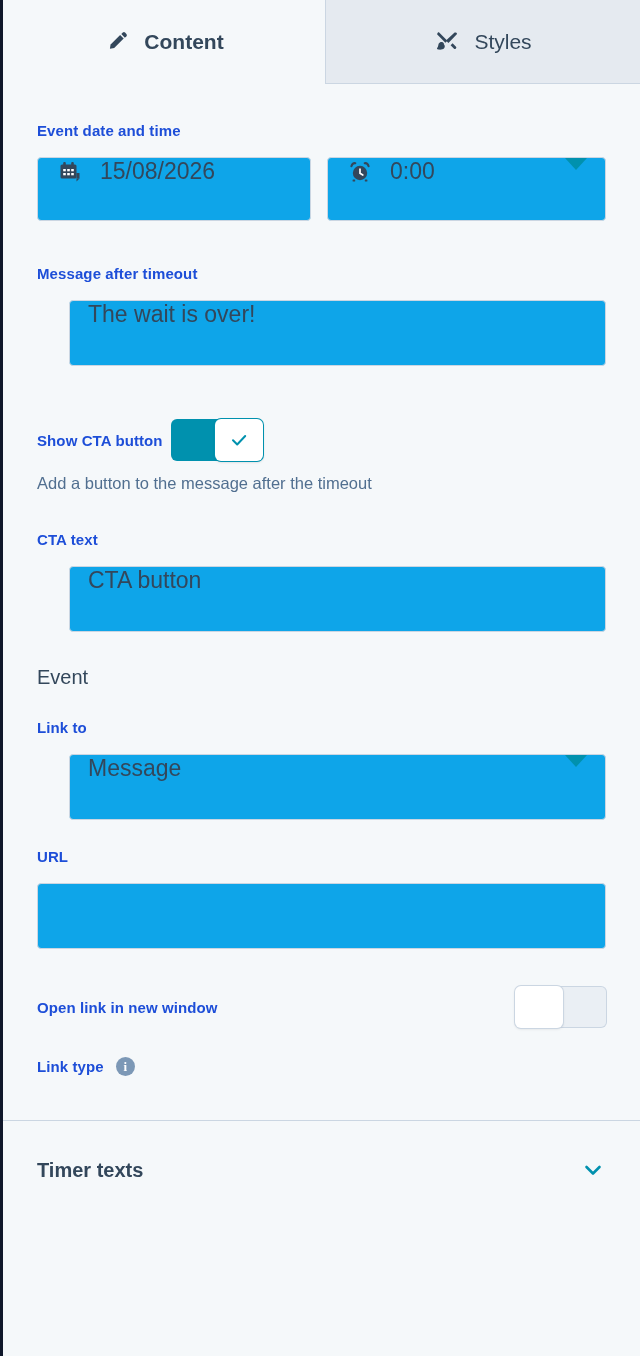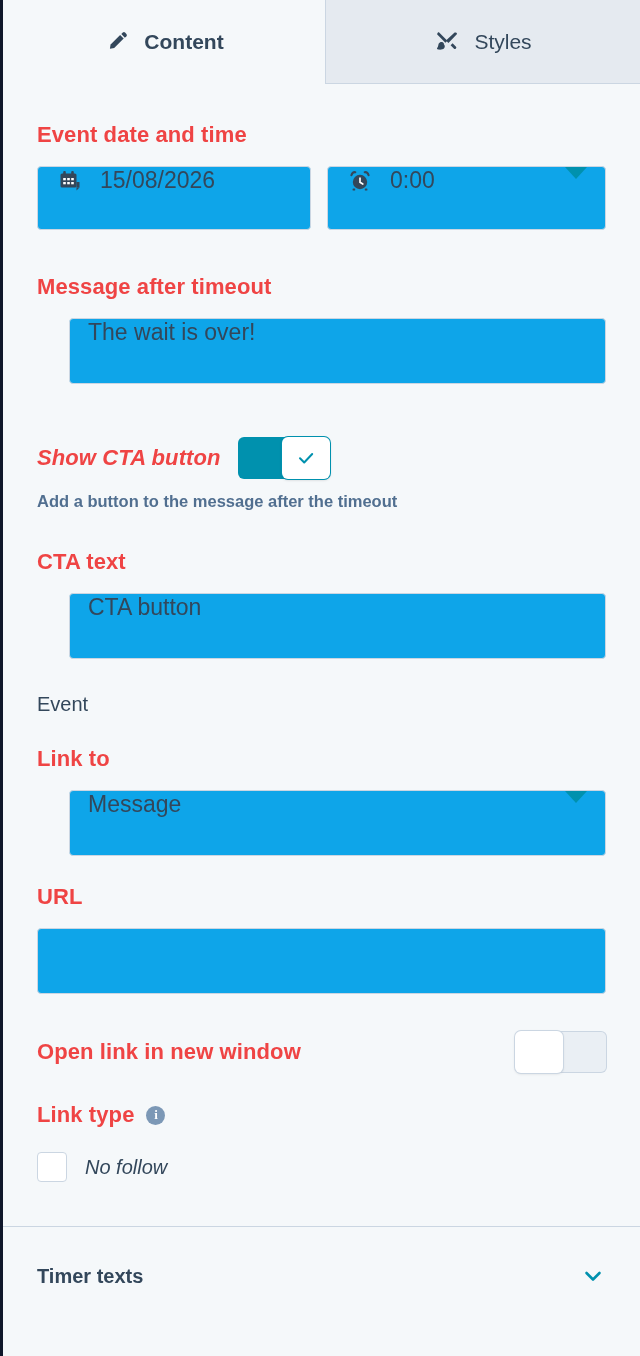--- a/index.html
+++ b/index.html
@@ -61,33 +61,33 @@
     color: #33475b;
   }
   .tab-icon svg { display: block; }
 
   
   .body {
     padding: 0 34px;
   }
 
   .label {
-    font-size: 22px;
+    font-size: 15px;
     font-weight: bold;
-    color: #ef4444;
+    color: #1d4ed8;
     letter-spacing: .1px;
   }
   .label-regular {
     font-size: 20px;
     font-weight: normal;
     color: #33475b;
   }
   .helper {
     font-size: 16.5px;
-    font-weight: bold;
+    font-weight: normal;
     color: #516f90;
   }
 
   
   .field {
     display: flex;
     align-items: flex-start;
     background: #0ea5e9;
     border: 1px solid #cbd6e2;
     border-radius: 4px;
@@ -227,21 +227,21 @@
   .mt-44 { margin-top: 44px; }
   .mt-28 { margin-top: 28px; }
   .mt-18 { margin-top: 18px; }
   .mt-14 { margin-top: 14px; }
   .mt-54 { margin-top: 54px; }
   .mt-38 { margin-top: 38px; }
   .mt-30 { margin-top: 30px; }
   .mt-34 { margin-top: 34px; }
   .mt-24 { margin-top: 24px; }
   .gap-12 { gap: 12px; }
-  .gap-18 { gap: 18px; font-style: italic; }
+  .gap-18 { gap: 9px; }
 </style>
 </head>
 <body>
 
 <div class="panel">
 
   <div class="tabs">
     <div class="tab tab-content">
       <span class="tab-icon">
         <svg width="24" height="24" viewBox="0 0 24 24" fill="none">
@@ -354,24 +354,20 @@
       <span class="toggle off">
         <span class="knob"></span>
       </span>
     </div>
 
     <div class="mt-30">
       <div class="inline-row gap-12">
         <span class="label">Link type</span>
         <span class="info-icon">i</span>
       </div>
-      <div class="inline-row gap-18 mt-24">
-        <span class="checkbox"></span>
-        <span class="label-regular">No follow</span>
-      </div>
     </div>
 
   </div>
 
   <div class="divider mt-44"></div>
   <div class="accordion">
     <span class="accordion-title">Timer texts</span>
     <span class="chevron">
       <svg width="26" height="26" viewBox="0 0 26 26" fill="none">
         <path d="M6.5 10l6.5 6.5L19.5 10" stroke="#0091ae" stroke-width="2.6" stroke-linecap="round" stroke-linejoin="round" fill="none"></path>

